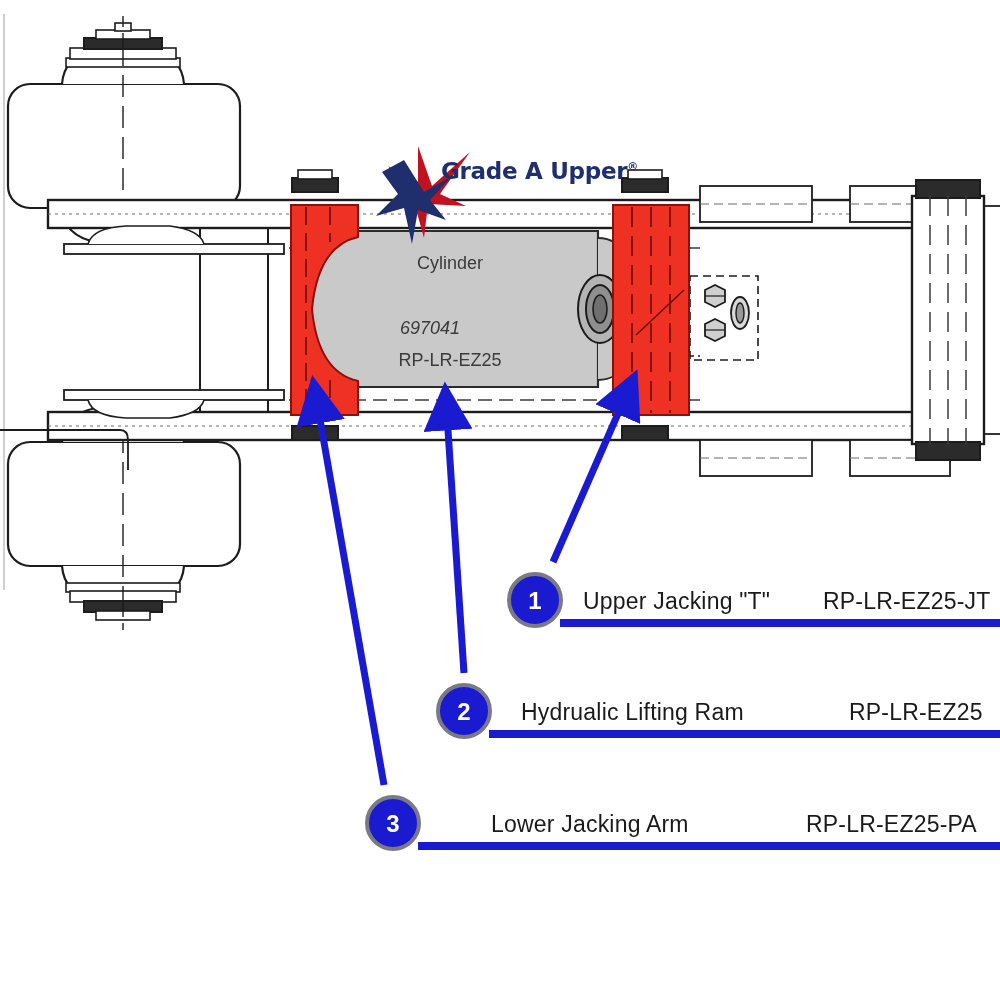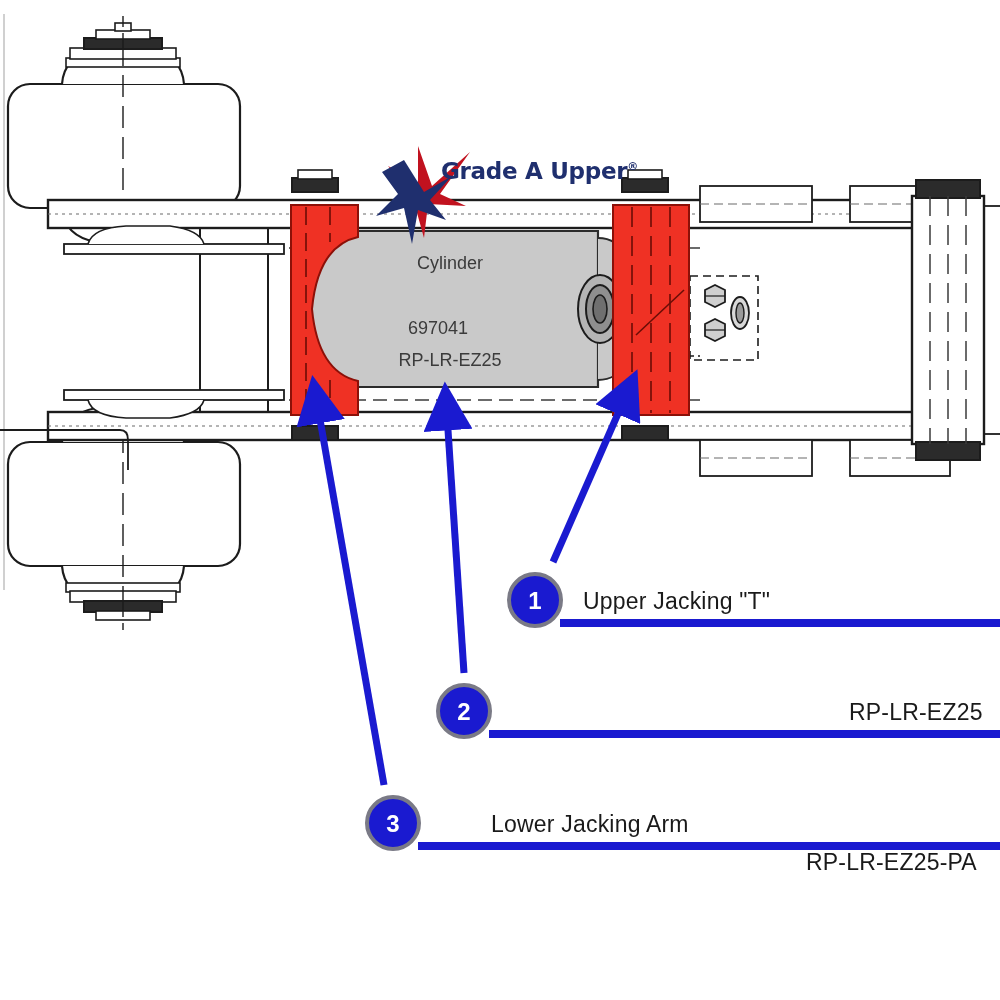--- a/index.html
+++ b/index.html
@@ -230,23 +230,25 @@
         <text x="393" y="832" text-anchor="middle" class="num-text">3</text>
       </g>
     </g>
   </svg>
 
   <div class="brand-text" style="left:441px; top:158px;">
     <span>Grade A Upper</span><span class="brand-reg">®</span>
   </div>
 
   <div class="cyl-text" style="left:340px; top:253px; width:220px;">Cylinder</div>
-  <div class="cyl-text" style="left:328px; top:318px; width:220px;">697041</div>
+  <div class="cyl-text" style="left:320px; top:318px; width:220px;font-style:italic;">697041</div>
   <div class="cyl-text" style="left:340px; top:350px; width:220px;">RP-LR-EZ25</div>
 
   <div class="legend-label" style="left:583px; top:588px;">Upper Jacking "T"</div>
-
+  <div class="legend-part" style="left:823px; top:588px;">RP-LR-EZ25-JT</div>
+
+  <div class="legend-label" style="left:521px; top:699px;">Hydrualic Lifting Ram</div>
   <div class="legend-part" style="left:849px; top:699px;">RP-LR-EZ25</div>
 
   <div class="legend-label" style="left:491px; top:811px;">Lower Jacking Arm</div>
-  <div class="legend-part" style="left:806px; top:811px;margin-top:38px;">RP-LR-EZ25-PA</div>
+  <div class="legend-part" style="left:806px; top:811px;">RP-LR-EZ25-PA</div>
 
 </div>
 
 </body></html>

